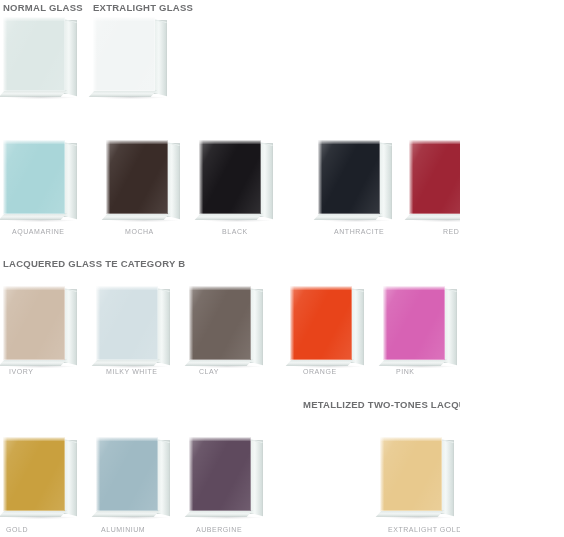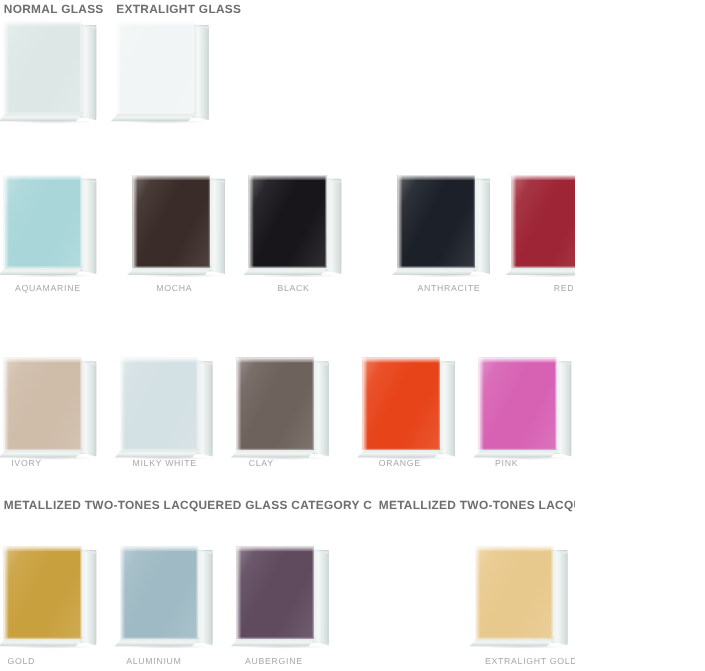--- a/index.html
+++ b/index.html
@@ -209,20 +209,21 @@
     <div class="tile" style="left: 409px; top: 140px;">
       <div class="slab"></div>
       <div class="edge-right"></div>
       <div class="edge-bottom"></div>
       <div class="face" style="background: rgb(158, 37, 53);"></div>
       <div class="bevel-top"></div>
       <div class="bevel-left"></div>
       <div class="shadow"></div>
     </div>
     <div class="tile-label" style="left: 443px; top: 228px;">RED</div>
+    <div class="section-head" style="left: 3px; top: 258px;">LACQUERED GLASS TE CATEGORY B</div>
     <div class="tile" style="left: 3px; top: 286px;">
       <div class="slab"></div>
       <div class="edge-right"></div>
       <div class="edge-bottom"></div>
       <div class="face" style="background: rgb(207, 188, 169);"></div>
       <div class="bevel-top"></div>
       <div class="bevel-left"></div>
       <div class="shadow"></div>
     </div>
     <div class="tile-label" style="left: 9px; top: 368px;">IVORY</div>
@@ -269,21 +270,20 @@
     <div class="tile" style="left: 476px; top: 286px;">
       <div class="slab"></div>
       <div class="edge-right"></div>
       <div class="edge-bottom"></div>
       <div class="face" style="background: rgb(126, 198, 46);"></div>
       <div class="bevel-top"></div>
       <div class="bevel-left"></div>
       <div class="shadow"></div>
     </div>
     <div class="tile-label" style="left: 486px; top: 368px;">GREEN FLUO</div>
-    <div class="section-head" style="left: 3px; top: 399px;">METALLIZED TWO-TONES LACQUERED GLASS CATEGORY C</div>
     <div class="tile" style="left: 3px; top: 437px;">
       <div class="slab"></div>
       <div class="edge-right"></div>
       <div class="edge-bottom"></div>
       <div class="face" style="background: rgb(201, 160, 62);"></div>
       <div class="bevel-top"></div>
       <div class="bevel-left"></div>
       <div class="shadow"></div>
     </div>
     <div class="tile-label" style="left: 6px; top: 526px;">GOLD</div>

